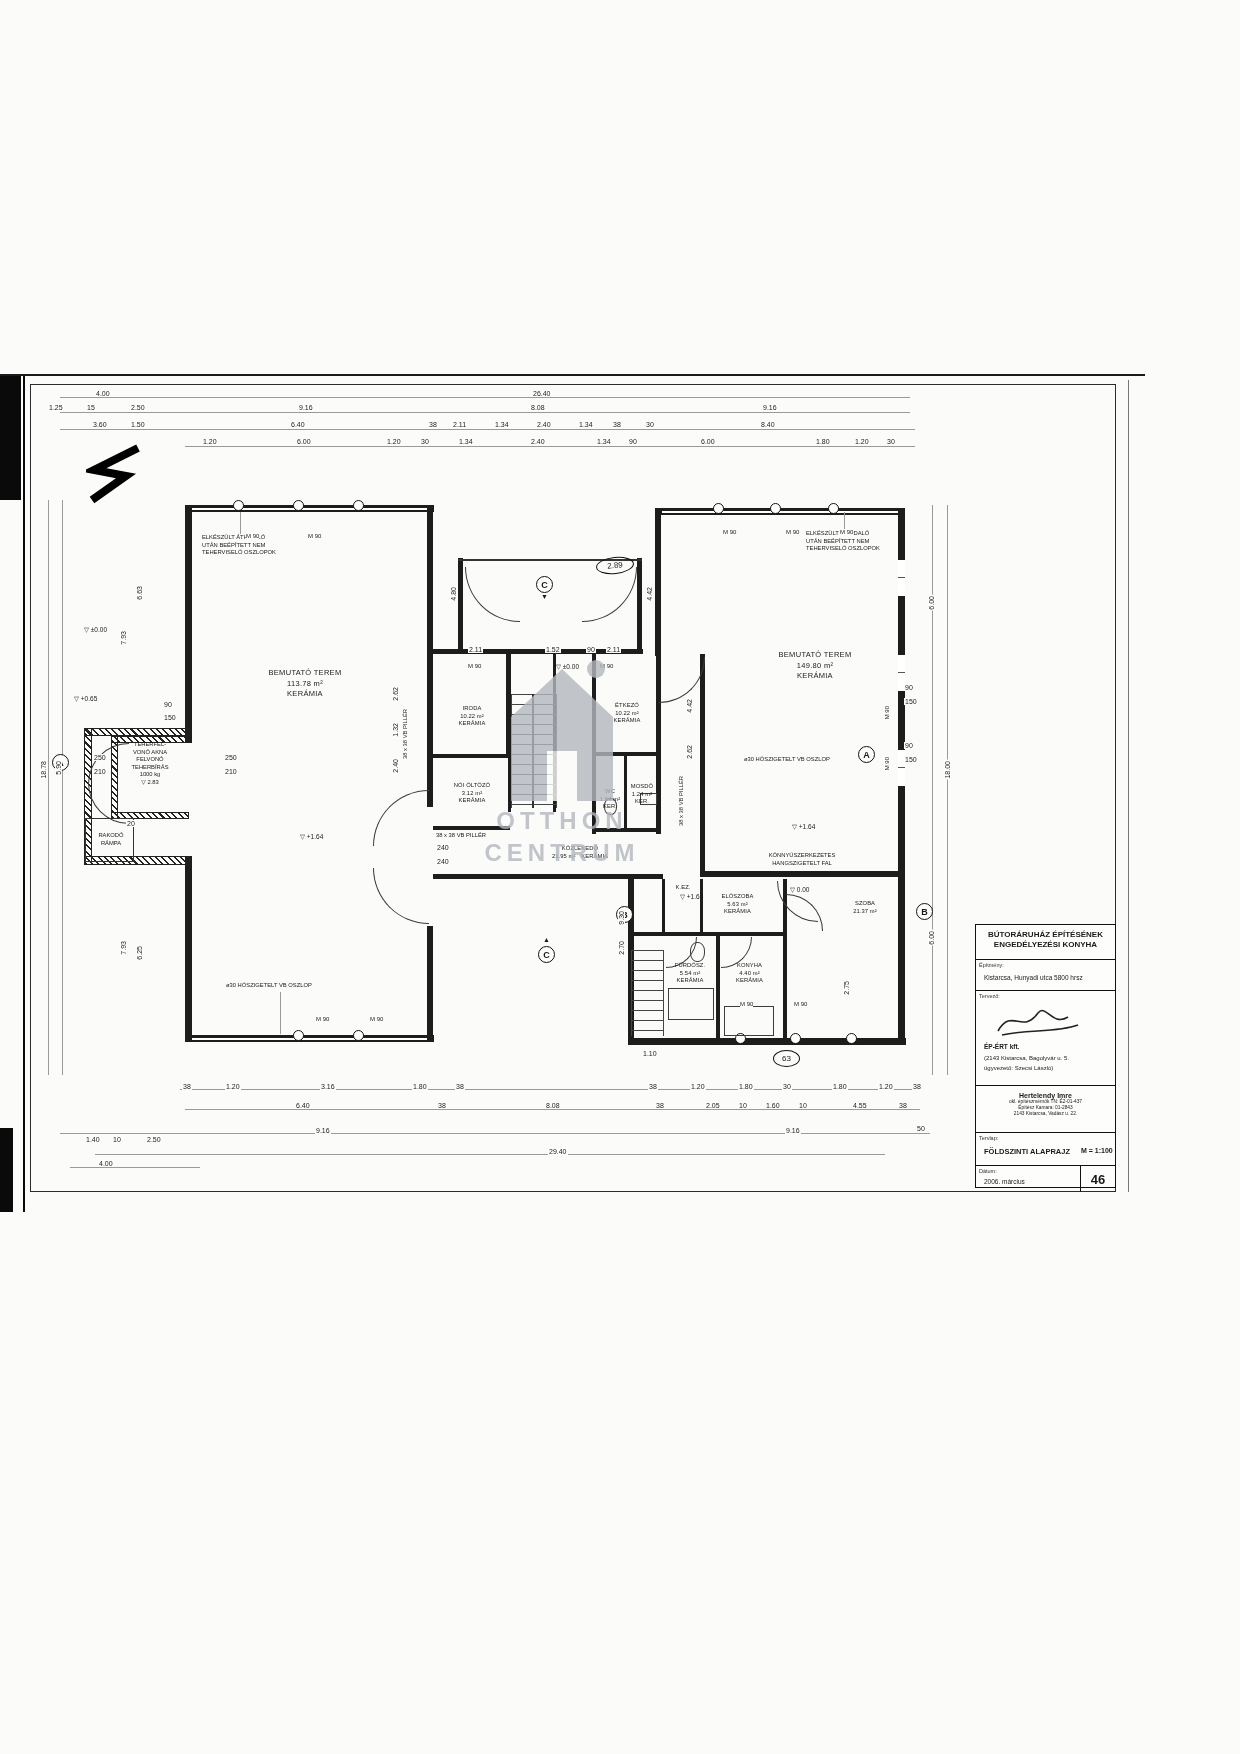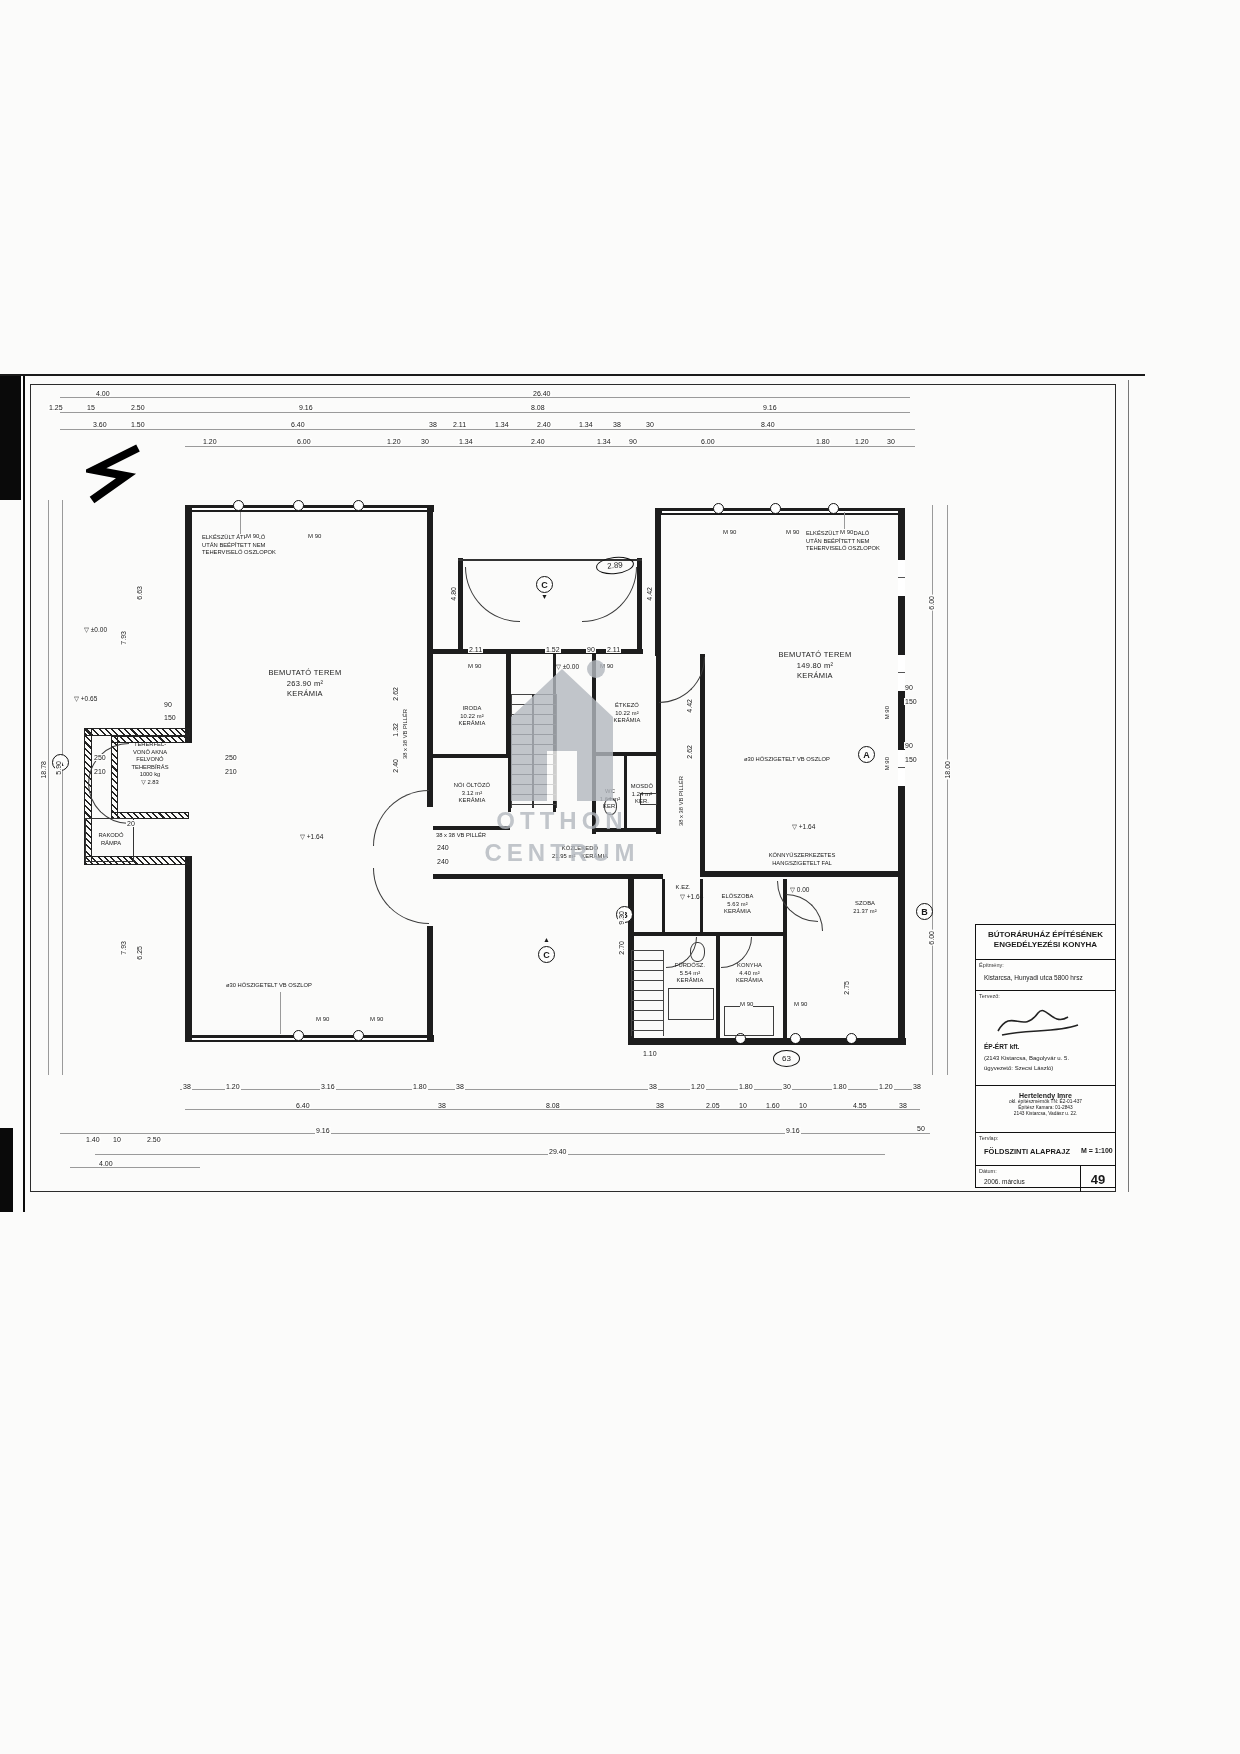--- a/index.html
+++ b/index.html
@@ -167,21 +167,21 @@
   <i class="fix" style="left:724px;top:1006px;width:48px;height:28px"></i>
   <i class="fix r" style="left:604px;top:798px;width:11px;height:15px"></i>
   <i class="fix" style="left:640px;top:793px;width:15px;height:10px"></i>
 
   <i class="vl" style="left:240px;top:512px;height:22px"></i>
   <i class="vl" style="left:844px;top:512px;height:18px"></i>
   <i class="vl" style="left:280px;top:992px;height:42px"></i>
 
   <div class="room big" style="left:225px;top:668px;width:160px">
     <span>BEMUTATÓ TEREM</span>
-    <span>263.90 m²</span>
+    <span>113.78 m²</span>
     <span>KERÁMIA</span>
   </div>
   <div class="room big" style="left:735px;top:650px;width:160px">
     <span>BEMUTATÓ TEREM</span>
     <span>149.80 m²</span>
     <span>KERÁMIA</span>
   </div>
   <div class="room sm" style="left:440px;top:705px;width:64px">
     <span>IRODA</span>
     <span>10.22 m²</span>
@@ -429,17 +429,17 @@
       </div>
     </div>
     <div class="tb-row" style="height:32px">
       <span class="tb-label">Tervlap:</span>
       <span class="tb-val" style="top:14px;font-weight:bold;font-size:7.5px">FÖLDSZINTI ALAPRAJZ</span>
       <span class="tb-val" style="top:14px;left:105px;font-weight:bold;font-size:7px">M = 1:100</span>
     </div>
     <div class="tb-row" style="height:26px">
       <span class="tb-label">Dátum:</span>
       <span class="tb-val" style="top:12px">2006. március</span>
-      <span style="position:absolute;right:0;top:0;bottom:0;width:34px;border-left:1.2px solid #111;display:flex;align-items:center;justify-content:center;font-weight:bold;font-size:13px">49</span>
+      <span style="position:absolute;right:0;top:0;bottom:0;width:34px;border-left:1.2px solid #111;display:flex;align-items:center;justify-content:center;font-weight:bold;font-size:13px">46</span>
     </div>
   </div>
 
 </div>
 
 </body></html>

